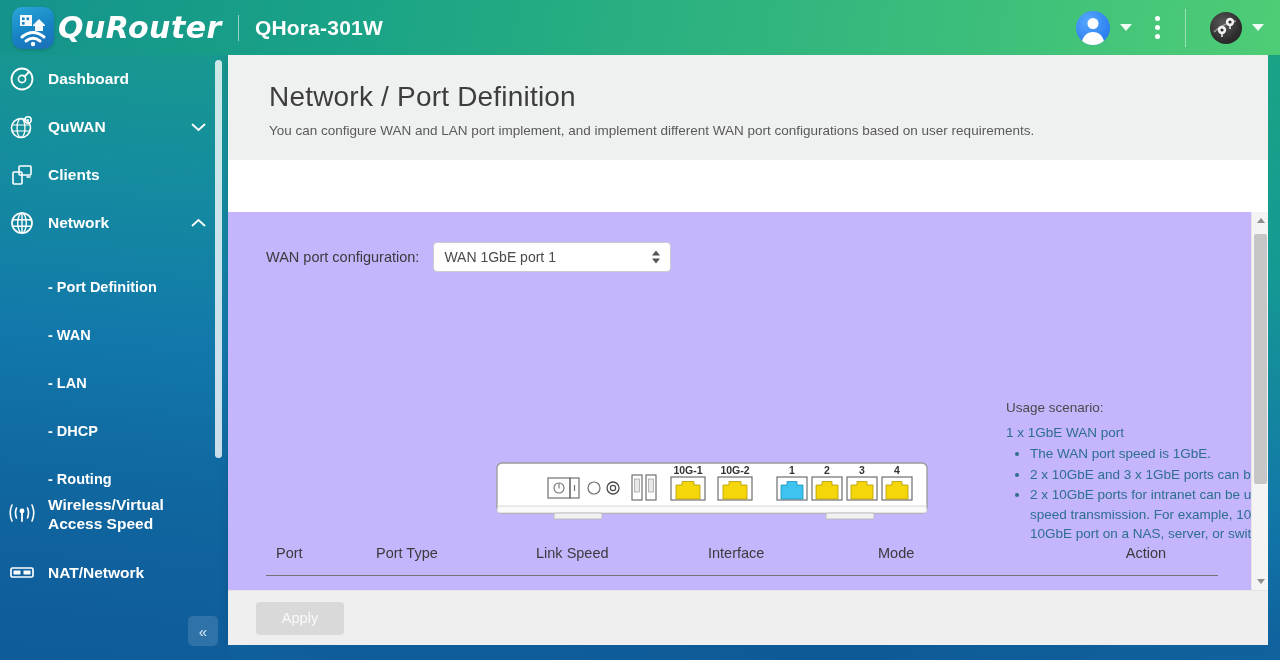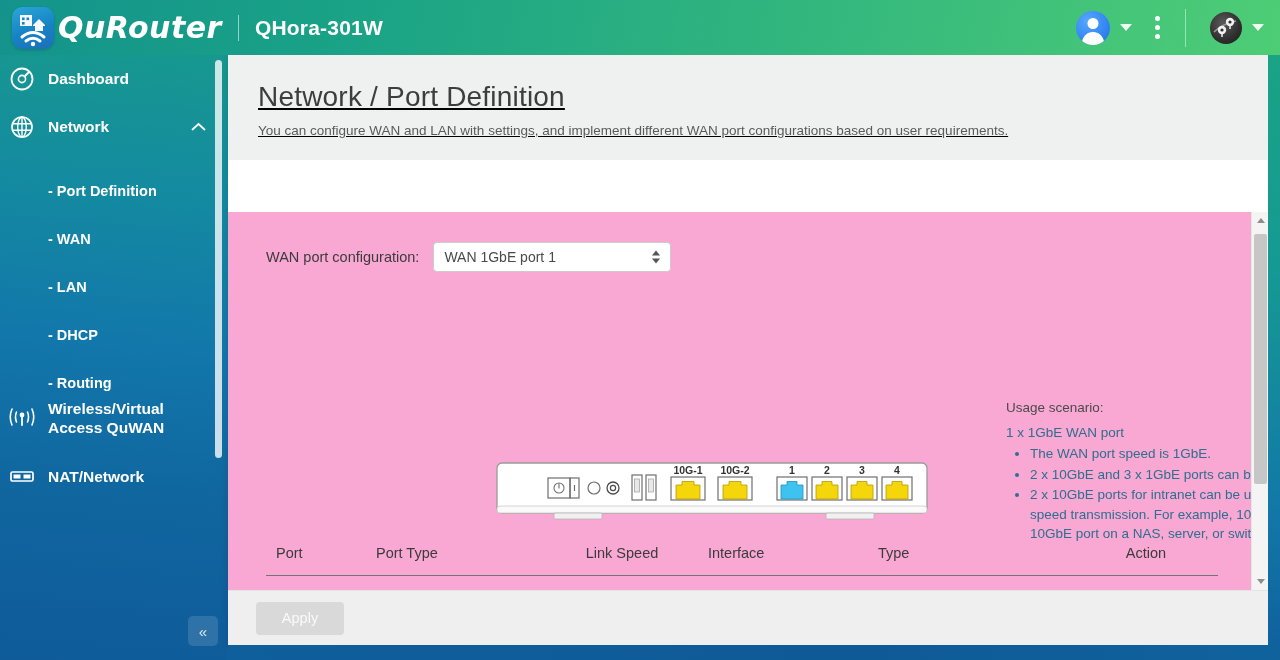--- a/index.html
+++ b/index.html
@@ -87,25 +87,25 @@
     color:#dfe9f3; font-size:15px; cursor:pointer;
   }
 
   
   .panel {
     position:absolute; left:228px; top:55px; width:1040px; height:590px;
     background:#ffffff; border-radius:4px 0 0 0;
     box-shadow: 0 0 8px rgba(0,0,0,.12);
     overflow:hidden;
   }
-  .panel-head { background:#eff0f0; padding:26px 0 22px 30px;text-decoration:underline; }
+  .panel-head { background:#eff0f0; padding:26px 0 22px 41px; }
   .page-title { font-size:28px; color:#3d3d3d; font-weight:normal; letter-spacing:.2px; }
   .page-desc { margin-top:10px; font-size:13.5px; color:#5a5a5a; }
 
-  .panel-body { position:absolute; left:0; top:157px; right:0; bottom:55px; background:#f9a8d4; }
+  .panel-body { position:absolute; left:0; top:157px; right:0; bottom:55px; background:#c4b5fd; }
 
   .cfg-row { display:flex; align-items:center; padding:30px 0 0 38px; }
   .cfg-label { font-size:14.5px; color:#3b3b3b; }
   .select-box {
     margin-left:14px; width:238px; height:30px; border:1px solid #ccc; border-radius:4px;
     background:#fff; display:flex; align-items:center; padding:0 10px; cursor:pointer;
     position:relative;
   }
   .select-box span { font-size:14px; color:#4a4a4a; }
   .sel-arrows { position:absolute; right:10px; top:50%; transform:translateY(-50%);
@@ -122,21 +122,21 @@
   .usage li { font-size:13.5px; color:#2e6e8e; line-height:1.45; margin-top:1px; }
 
   
   .tbl { position:absolute; left:38px; top:318px; width:952px; }
   .tbl-head { display:flex; border-bottom:1px solid #737373; height:46px; align-items:center; }
   .tbl-head div { font-size:14.5px; color:#3b3b3b; }
   .tbl-row { display:flex; align-items:center; height:54px; border-bottom:1px solid #ededed; }
   .tbl-row div { font-size:14px; color:#4a4a4a; }
   .c-port { width:110px; padding-left:10px; }
   .c-type { width:160px; }
-  .c-speed { width:172px;text-align:center; }
+  .c-speed { width:172px; }
   .c-iface { width:170px; display:flex; align-items:center; }
   .c-mode { width:198px; }
   .c-action { width:140px; display:flex; justify-content:center; }
   .rj { width:20px; height:22px; margin-right:9px; flex:0 0 auto; }
 
   .panel-foot {
     position:absolute; left:0; bottom:0; width:1040px; height:55px;
     background:#efefef; border-top:1px solid #e4e4e4; display:flex; align-items:center;
   }
   .apply-btn {
@@ -214,21 +214,48 @@
         <span class="ico">
           <svg width="26" height="26" viewBox="0 0 26 26">
               <circle cx="13" cy="13" r="10.5" fill="none" stroke="#fff" stroke-width="1.8"></circle>
               <circle cx="13" cy="13" r="3.6" fill="none" stroke="#fff" stroke-width="1.6"></circle>
               <path d="M15.5 10.5 L19.5 6.5" stroke="#fff" stroke-width="1.8" stroke-linecap="round"></path>
             </svg>
         </span>
         <span class="lbl">Dashboard</span>
       </div>
 
-
+      <div class="nav-item">
+        <span class="ico">
+          <svg width="26" height="26" viewBox="0 0 26 26">
+              <circle cx="12" cy="14" r="9.5" fill="none" stroke="#fff" stroke-width="1.6"></circle>
+              <ellipse cx="12" cy="14" rx="4" ry="9.5" fill="none" stroke="#fff" stroke-width="1.3"></ellipse>
+              <path d="M3 11 H21 M3 17 H21" stroke="#fff" stroke-width="1.2"></path>
+              <circle cx="19" cy="6" r="3.2" fill="none" stroke="#fff" stroke-width="1.5"></circle>
+              <circle cx="19" cy="6" r="1" fill="#fff"></circle>
+            </svg>
+        </span>
+        <span class="lbl">QuWAN</span>
+        <span class="chev">
+          <svg width="15" height="10" viewBox="0 0 15 10">
+              <path d="M1.5 2.5 L7.5 8 L13.5 2.5" stroke="#fff" stroke-width="1.8" fill="none" stroke-linecap="round"></path>
+            </svg>
+        </span>
+      </div>
+
+      <div class="nav-item">
+        <span class="ico">
+          <svg width="26" height="26" viewBox="0 0 26 26">
+              <rect x="10" y="4" width="12" height="9" rx="1" fill="none" stroke="#fff" stroke-width="1.6"></rect>
+              <rect x="4" y="10" width="9" height="12" rx="1" fill="none" stroke="#fff" stroke-width="1.6"></rect>
+              <path d="M18 15 L21 15" stroke="#fff" stroke-width="1.6" stroke-linecap="round"></path>
+            </svg>
+        </span>
+        <span class="lbl">Clients</span>
+      </div>
 
       <div class="nav-item">
         <span class="ico">
           <svg width="26" height="26" viewBox="0 0 26 26">
               <circle cx="13" cy="13" r="10" fill="none" stroke="#fff" stroke-width="1.7"></circle>
               <ellipse cx="13" cy="13" rx="4.3" ry="10" fill="none" stroke="#fff" stroke-width="1.4"></ellipse>
               <path d="M3.4 9.8 H22.6 M3.4 16.2 H22.6 M13 3 V23" stroke="#fff" stroke-width="1.4"></path>
             </svg>
         </span>
         <span class="lbl">Network</span>
@@ -257,21 +284,21 @@
 
       <div class="nav-item tall">
         <span class="ico">
           <svg width="28" height="26" viewBox="0 0 28 26">
               <path d="M4 5 Q0.5 13 4 21 M24 5 Q27.5 13 24 21" stroke="#fff" stroke-width="1.6" fill="none" stroke-linecap="round"></path>
               <path d="M8.5 8 Q6.5 13 8.5 18 M19.5 8 Q21.5 13 19.5 18" stroke="#fff" stroke-width="1.6" fill="none" stroke-linecap="round"></path>
               <circle cx="14" cy="11" r="2.4" fill="#fff"></circle>
               <path d="M14 13 V21" stroke="#fff" stroke-width="1.8" stroke-linecap="round"></path>
             </svg>
         </span>
-        <span class="lbl">Wireless/Virtual Access QuWAN</span>
+        <span class="lbl">Wireless/Virtual Access Speed</span>
       </div>
 
       <div class="nav-item">
         <span class="ico">
           <svg width="26" height="26" viewBox="0 0 26 26">
               <rect x="2" y="8" width="22" height="9" rx="1.5" fill="none" stroke="#fff" stroke-width="1.7"></rect>
               <rect x="4.5" y="10.5" width="7" height="4" fill="#fff"></rect>
               <rect x="14.5" y="10.5" width="7" height="4" fill="#fff"></rect>
             </svg>
         </span>
@@ -280,21 +307,21 @@
     </div>
 
     <div class="sb-scroll"></div>
     <div class="collapse-btn">«</div>
   </div>
 
   <div class="panel">
 
     <div class="panel-head">
       <div class="page-title">Network / Port Definition</div>
-      <div class="page-desc">You can configure WAN and LAN with settings, and implement different WAN port configurations based on user requirements.</div>
+      <div class="page-desc">You can configure WAN and LAN port implement, and implement different WAN port configurations based on user requirements.</div>
     </div>
 
     <div class="panel-body">
 
       <div class="cfg-row">
         <div class="cfg-label">WAN port configuration:</div>
         <div class="select-box">
           <span>WAN 1GbE port 1</span>
           <span class="sel-arrows">
             <span class="up"></span>
@@ -360,21 +387,21 @@
           <li>2 x 10GbE ports for intranet can be used with 10GbE devices for high speed transmission. For example, 10GbE router port can be used with 10GbE port on a NAS, server, or switch.</li>
         </ul>
       </div>
 
       <div class="tbl">
         <div class="tbl-head">
           <div class="c-port">Port</div>
           <div class="c-type">Port Type</div>
           <div class="c-speed">Link Speed</div>
           <div class="c-iface">Interface</div>
-          <div class="c-mode">Type</div>
+          <div class="c-mode">Mode</div>
           <div class="c-action">Action</div>
         </div>
 
         <div class="tbl-row">
           <div class="c-port">1</div>
           <div class="c-type">1GbE</div>
           <div class="c-speed">1 Gbps</div>
           <div class="c-iface">
             <span class="rj">
               <svg width="20" height="22" viewBox="0 0 20 22">

